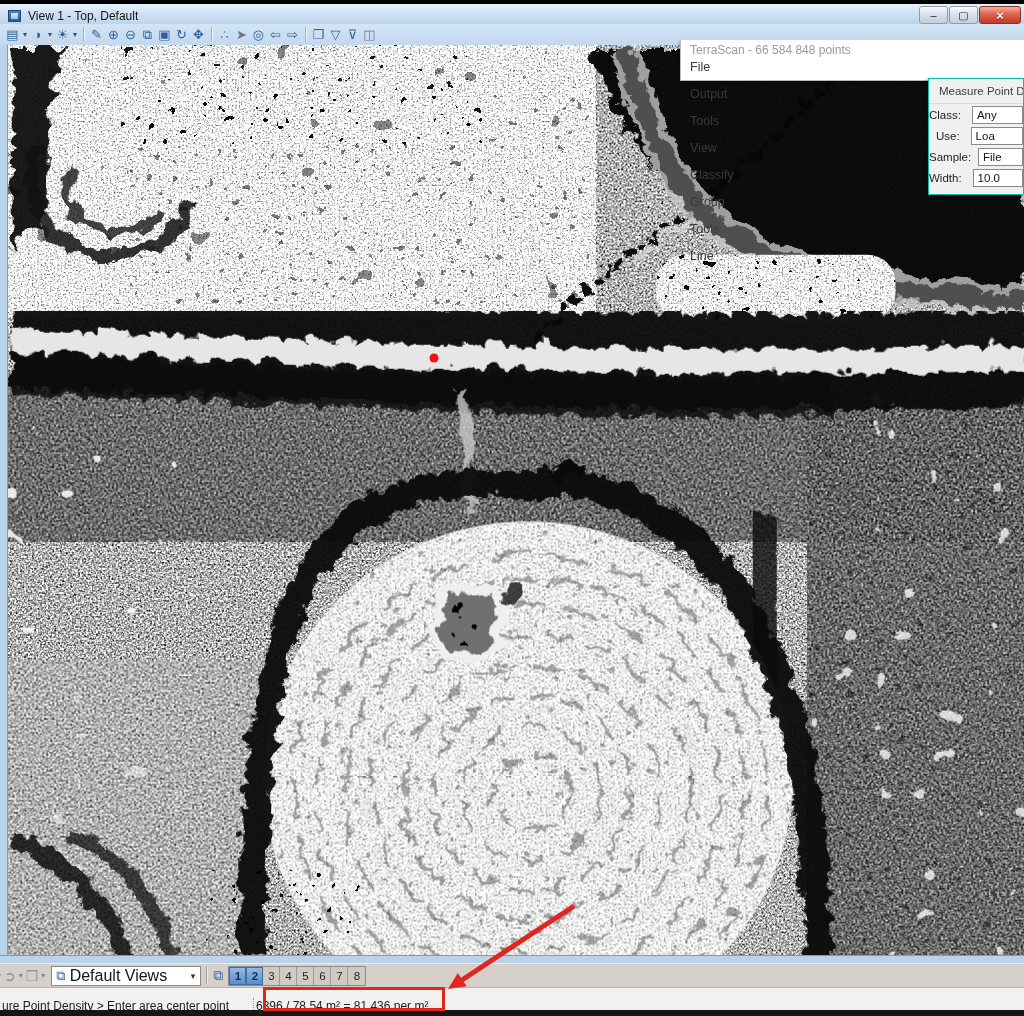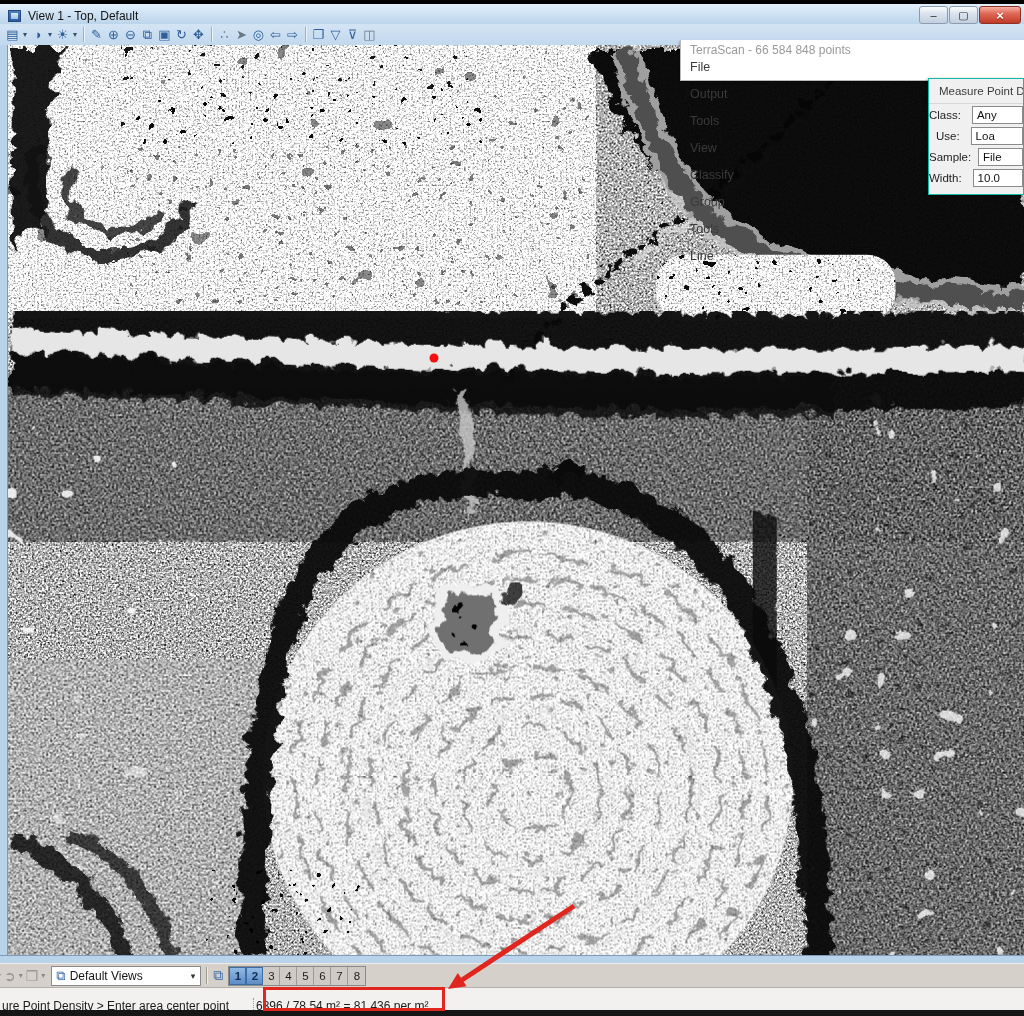--- a/index.html
+++ b/index.html
@@ -67,21 +67,21 @@
   
   .bottombar { position:absolute; left:0; top:963px; width:1024px; height:24px;
     background:#d5d1ca; border-top:1px solid #efece7; display:flex; align-items:center;
     z-index:20; }
   .bicon { font-size:14px; color:#9a9a96; margin:0 1px; }
   .bicon.blue { color:#3c6ea8; }
   .bcaret { font-size:8px; color:#8a8a86; margin:0 2px; }
   .combo { width:150px; height:20px; background:#fff; border:1px solid #8a8a8a;
     display:flex; align-items:center; margin-left:4px; }
   .combo .cicon { font-size:13px; color:#3c6ea8; margin:0 4px; }
-  .combo .ctext { font-size:12px; color:#141414; flex:1; }
+  .combo .ctext { font-size:16px; color:#141414; flex:1; }
   .combo .ccaret { font-size:9px; color:#333; margin-right:5px; }
   .bsep { width:1px; height:17px; background:#a09c95; box-shadow:1px 0 0 #efece7; margin:0 5px; }
   .vbtns { display:flex; border:1px solid #8a8a8a; background:#cfcbc4; height:20px;
     align-items:stretch; }
   .vbtn { width:17px; display:flex; align-items:center; justify-content:center;
     font-size:11.5px; color:#1d1d1d; border-right:1px solid #9b9b9b; }
   .vbtn:last-child { border-right:none; }
   .vbtn.sel { background:linear-gradient(#93bae6,#5d8cc4); border:1px solid #3c6ea5;
     color:#0e2e57; font-weight:bold; }
 

